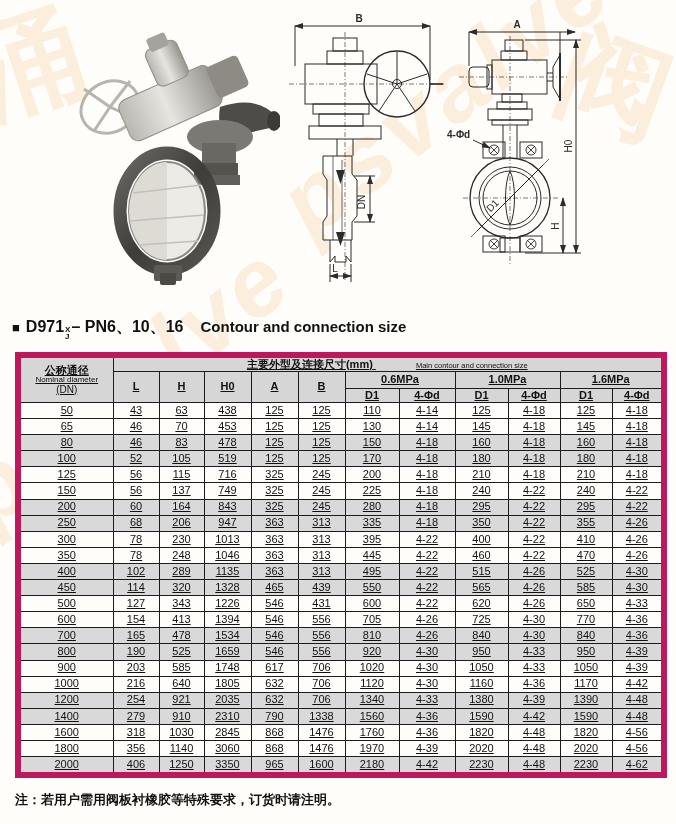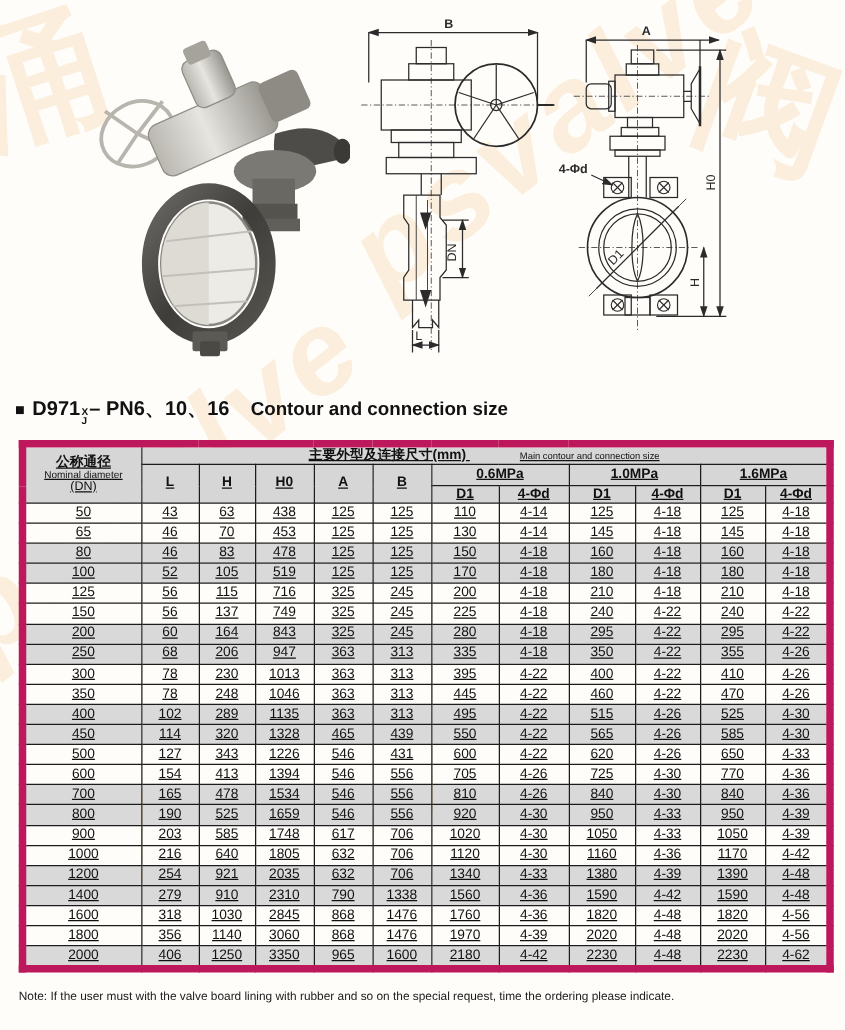--- a/index.html
+++ b/index.html
@@ -657,17 +657,17 @@
               <td>2230</td>
               <td>4-48</td>
               <td>2230</td>
               <td>4-62</td>
             </tr>
           </tbody>
       </table>
     </div>
 
     <div class="notes">
-      <div class="note-en">Note: If the user must with the valve board lining with rubber and so on the special request, time the ordering please indicate.</div>
+      <div class="note-cn">注：若用户需用阀板衬橡胶等特殊要求，订货时请注明。</div>
     </div>
 
   </div>
 </div>
 
 </body></html>

